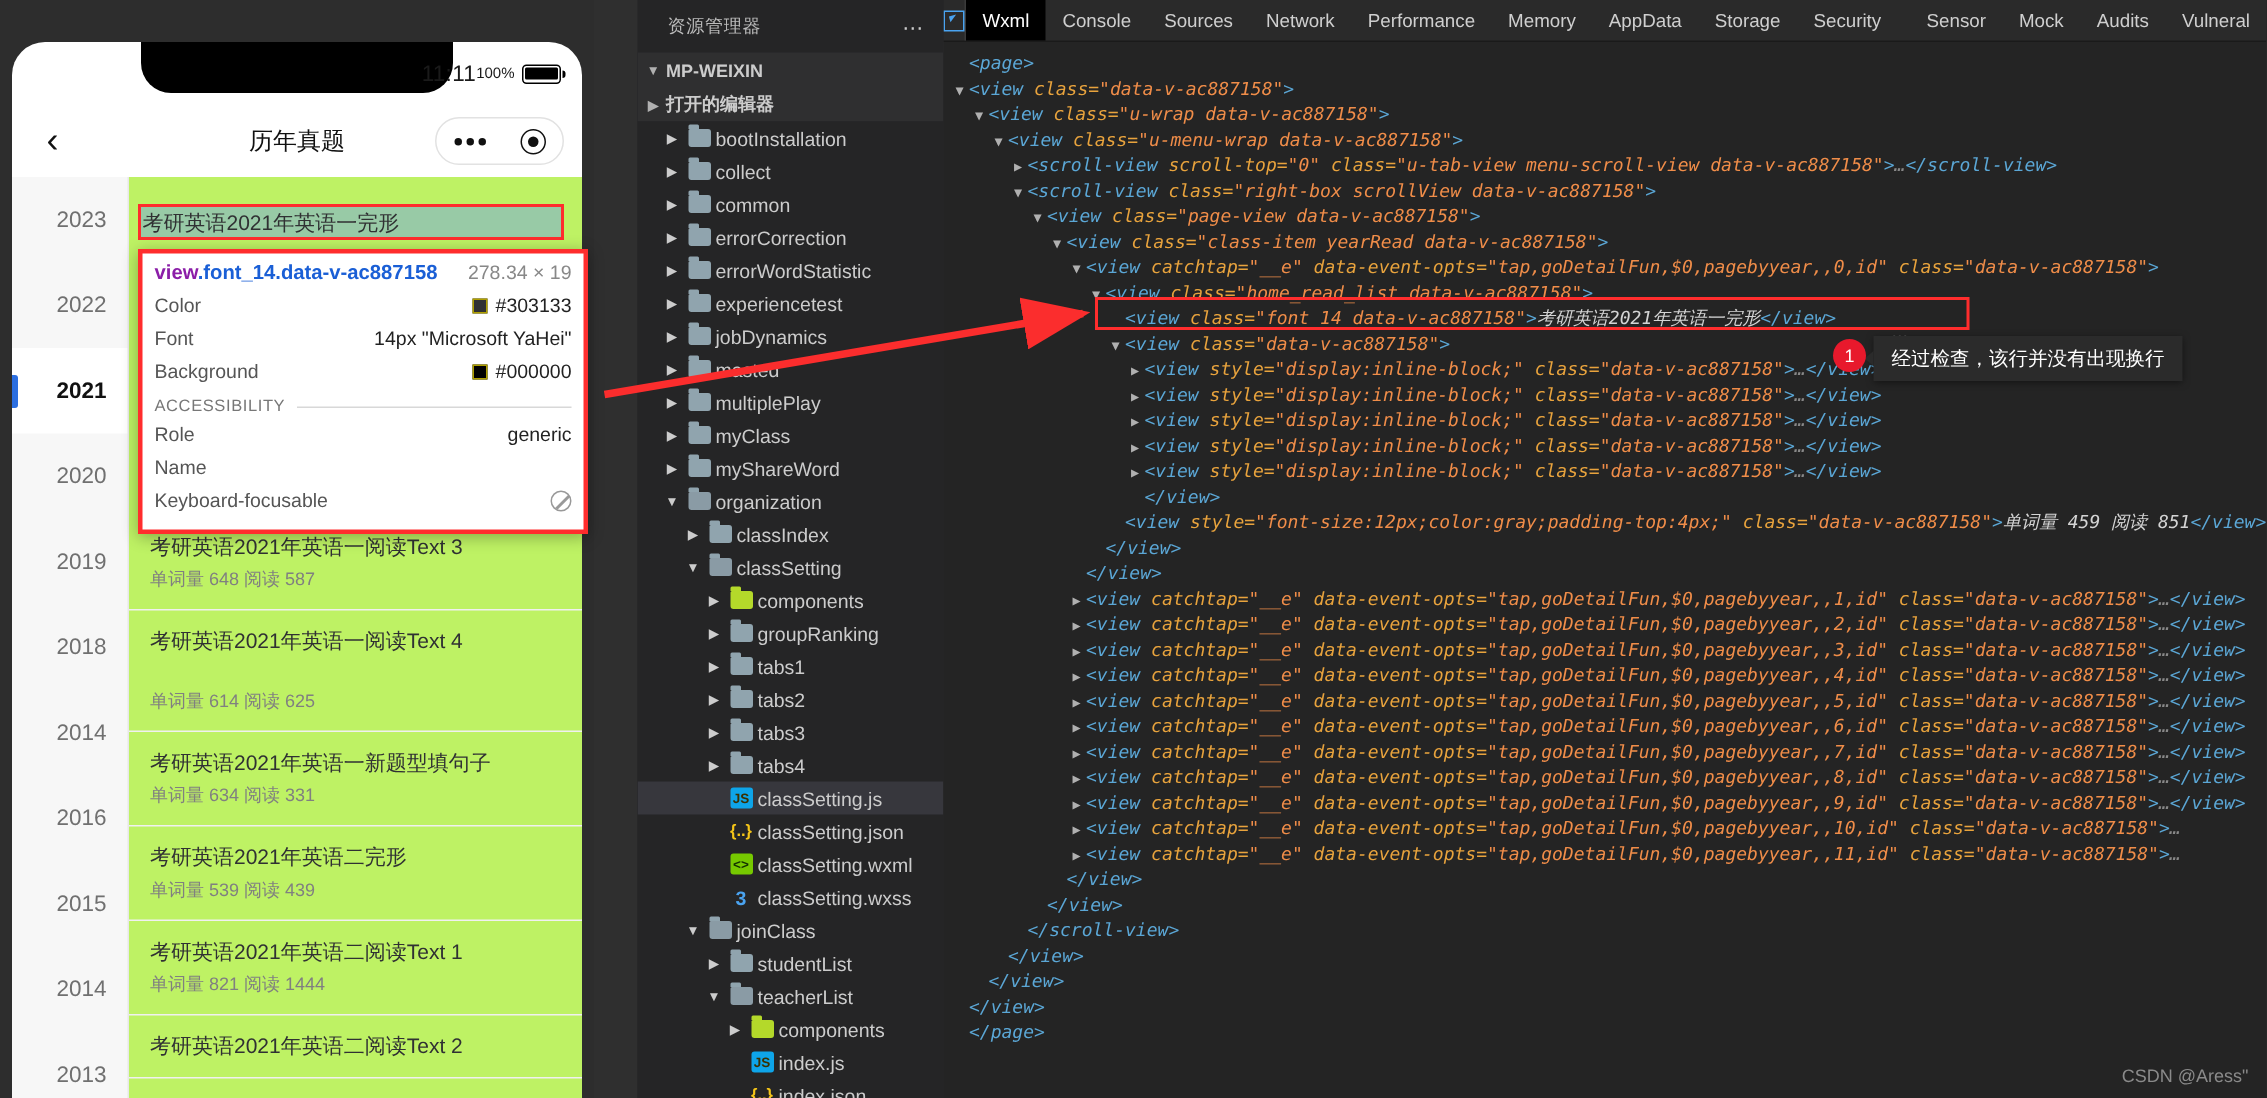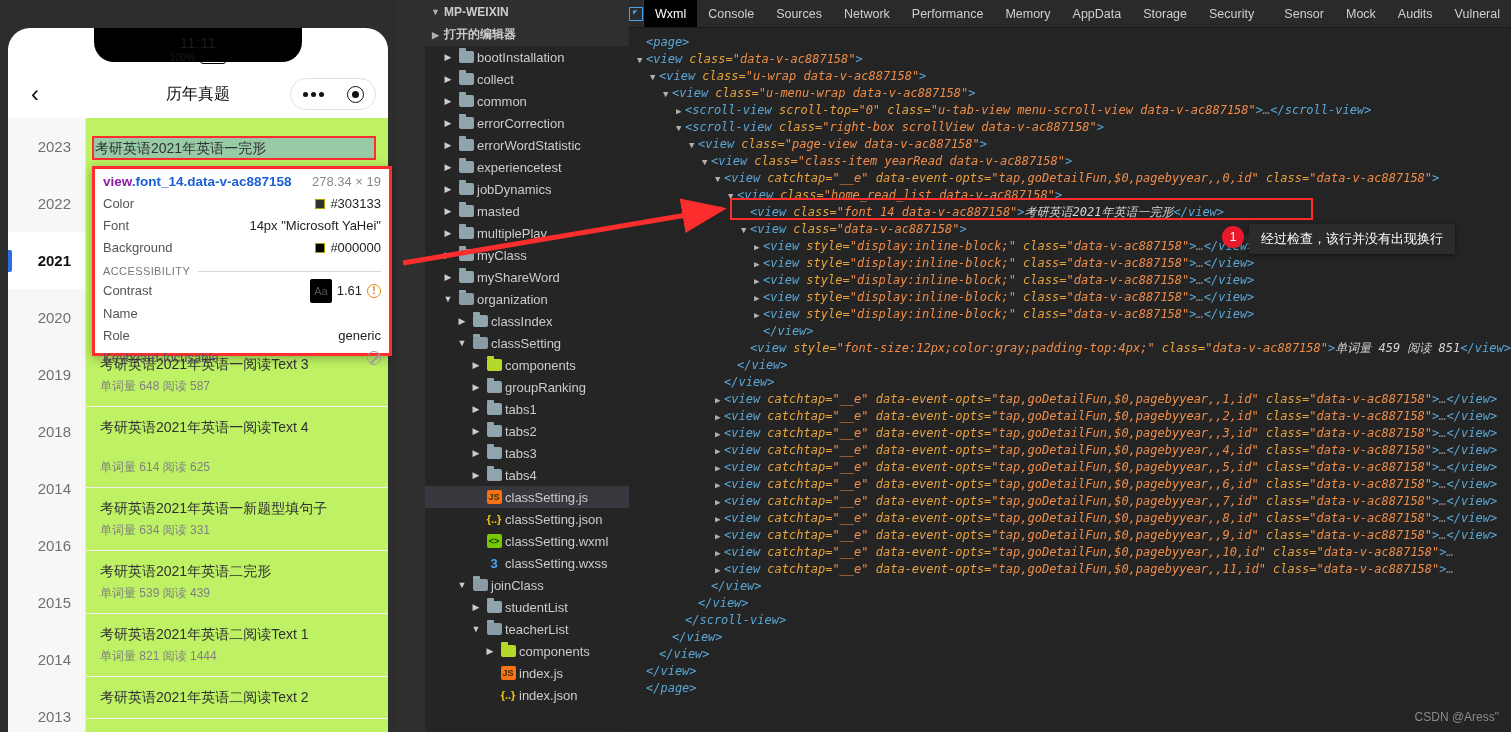--- a/index.html
+++ b/index.html
@@ -19,21 +19,21 @@
   .phone {
     position: absolute; left: 8px; top: 28px; width: 380px; height: 704px;
     background: #ffffff; border-radius: 22px 22px 0 0; overflow: hidden;
   }
   .notch {
     position: absolute; left: 50%; transform: translateX(-50%); top: 0;
     width: 208px; height: 34px; background: #000; border-radius: 0 0 20px 20px;
   }
   .statusbar {
     position: relative; height: 42px; display: flex; align-items: center;
-    justify-content: center; padding: 0 14px 0 14px; color: #000; flex-direction: column;
+    justify-content: flex-end; padding: 0 14px 0 14px; color: #000;
   }
   .statusbar .clock { font-size: 15px; color: #1a1a1a; letter-spacing: .2px; }
   .statusbar .right { display: flex; align-items: center; gap: 5px; }
   .statusbar .batt-text { font-size: 10px; color: #1a1a1a; }
   .batt-icon {
     width: 26px; height: 13px; border: 1.6px solid #000; border-radius: 3px;
     position: relative; padding: 1.3px;
   }
   .batt-icon i { display:block; width:100%; height:100%; background:#000; border-radius:1px; }
   .batt-icon:after {
@@ -161,21 +161,21 @@
   .folder { width:15px; height:12px; background:#90a4ae; border-radius:1px 2px 2px 2px; position:relative; }
   .folder:before {
     content:''; position:absolute; left:0; top:-3px; width:7px; height:3px;
     background:#90a4ae; border-radius:1px 1px 0 0;
   }
   .folder.open { background:#8a9ba5; }
   .folder.comp { background:#b4d92a; }
   .folder.comp:before { background:#b4d92a; }
   .ficon { font-size:9px; font-weight:bold; width:15px; height:14px; display:flex;
            align-items:center; justify-content:center; border-radius:2px; }
-  .f-js { background:#f97316; color:#3a3000; }
+  .f-js { background:#0ea5e9; color:#3a3000; }
   .f-json { color:#f5c518; background:transparent; font-size:11px; }
   .f-wxml { background:#76c900; color:#123000; }
   .f-wxss { color:#4aa3f0; background:transparent; font-size:13px; font-style:italic; font-weight:bold; }
 
   
   #devtools {
     position: absolute; left: 629px; top: 0; width: 882px; height: 732px;
     background: #242424; overflow: hidden;
   }
   .dt-tabs {
@@ -379,45 +379,41 @@
           <em style="font-style:normal">#000000</em>
         </span>
       </div>
 
       <div class="ic-sec">
         <span>ACCESSIBILITY</span>
         <span class="line"></span>
       </div>
 
       <div class="ic-row">
-        <span class="k">Contrast</span>
-        <span class="v">
-          <i class="aa-chip" style="font-style:normal">Aa</i>
-          <em style="font-style:normal">1.61</em>
-          <i class="warn-ic" style="font-style:normal">!</i>
-        </span>
+        <span class="k">Role</span>
+        <span class="v">generic</span>
       </div>
       <div class="ic-row">
         <span class="k">Name</span>
         <span class="v"></span>
-      </div>
-      <div class="ic-row">
-        <span class="k">Role</span>
-        <span class="v">generic</span>
       </div>
       <div class="ic-row">
         <span class="k">Keyboard-focusable</span>
         <span class="v">
           <i class="no-ic"></i>
         </span>
       </div>
     </div>
   </div>
 
   <div id="explorer">
+    <div class="exp-head">
+      <span>资源管理器</span>
+      <span class="ell">⋯</span>
+    </div>
     <div class="exp-sec">
       <span class="tw arw d"></span>
       <span>MP-WEIXIN</span>
     </div>
     <div class="exp-sec">
       <span class="tw arw r"></span>
       <span>打开的编辑器</span>
     </div>
     <div class="tree" id="explorer-tree">
         <div class="row" style="padding-left: 16px;">

